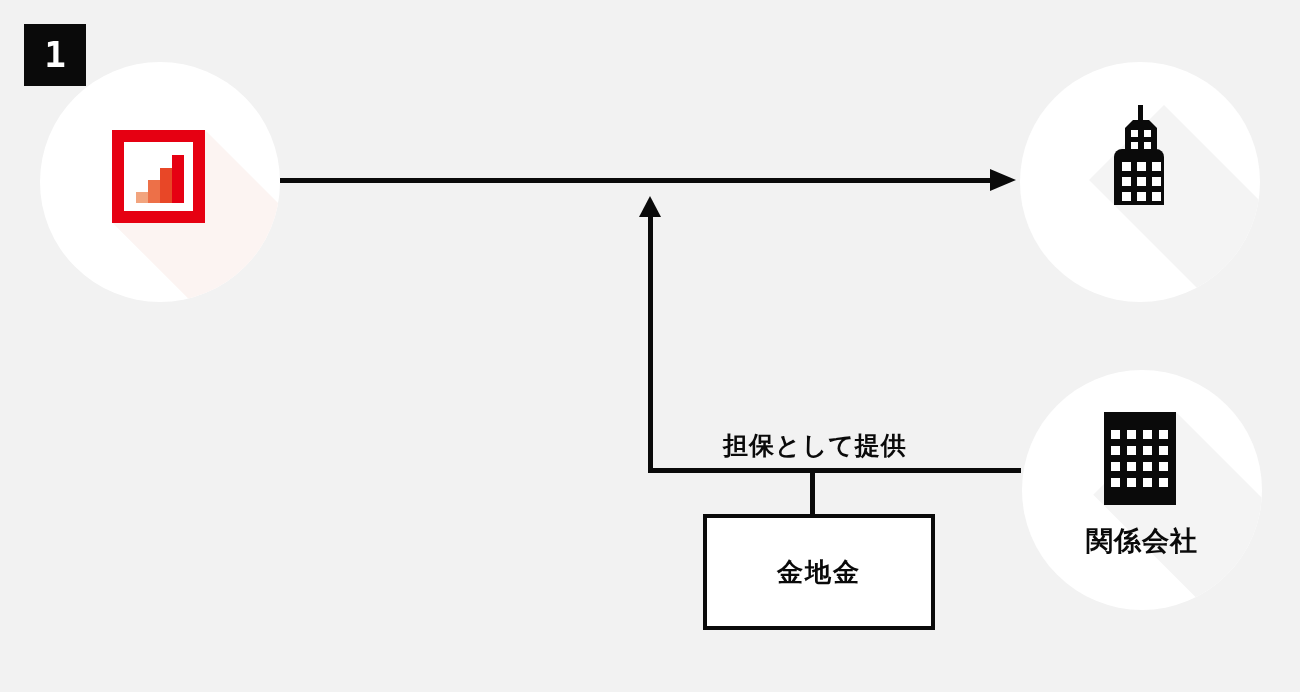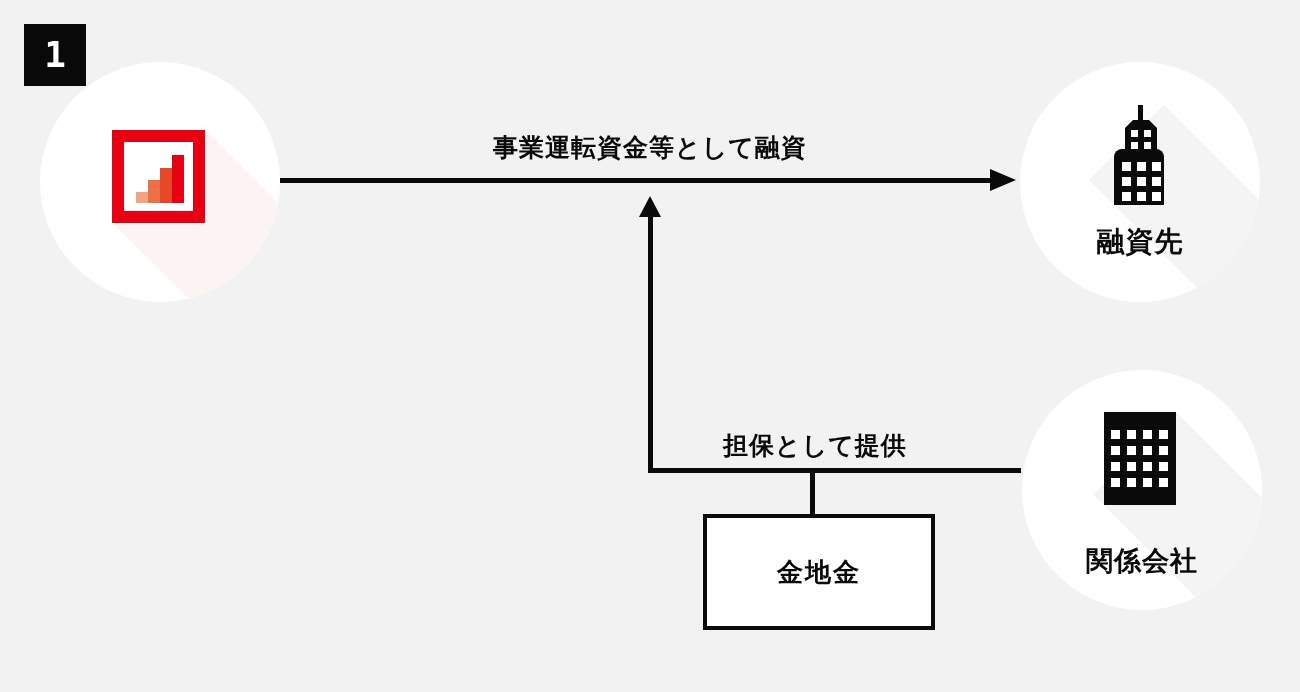--- a/index.html
+++ b/index.html
@@ -43,21 +43,21 @@
   .logo-icon      { left: 72px; top: 68px; width: 93px; height: 93px; }
   .skyscraper     { left: 94px; top: 43px; width: 50px; height: 100px; }
   .officebuilding { left: 82px; top: 42px; width: 72px; height: 93px; }
 
   .circle-label {
     position: absolute; left: 0; width: 100%;
     text-align: center; color: #0a0a0a; font-weight: bold;
     letter-spacing: 1px;
   }
   .label-borrower  { top: 161px; font-size: 28px; }
-  .label-affiliate { top: 153px; font-size: 27px; margin-top: 20px; }
+  .label-affiliate { top: 153px; font-size: 27px; }
 
   
   .line { position: absolute; background: #0a0a0a; }
   .loan-line       { left: 280px; top: 178px; width: 714px; height: 5px; }
   .collateral-vline{ left: 648px; top: 212px; width: 5px;  height: 261px; }
   .collateral-hline{ left: 648px; top: 468px; width: 373px; height: 5px; }
   .box-connector   { left: 810px; top: 473px; width: 5px;  height: 43px; }
 
   .arrowhead-right {
     position: absolute; left: 990px; top: 169px; width: 0; height: 0;
@@ -108,21 +108,20 @@
         <rect x="24" y="62" width="12" height="11" fill="#f2a47e"></rect>
         <rect x="36" y="50" width="12" height="23" fill="#ed7048"></rect>
         <rect x="48" y="38" width="12" height="35" fill="#e84727"></rect>
         <rect x="60" y="25" width="12" height="48" fill="#e60012"></rect>
       </svg>
     </div>
   </div>
 
   <div class="line loan-line"></div>
   <div class="arrowhead-right"></div>
-  <div class="edge-label loan-label">事業運転資金等として融資</div>
 
   <div class="line collateral-hline"></div>
   <div class="line collateral-vline"></div>
   <div class="arrowhead-up"></div>
   <div class="edge-label collateral-label">担保として提供</div>
   <div class="line box-connector"></div>
 
   <div class="collateral-box">
     <span>金地金</span>
   </div>
@@ -142,21 +141,20 @@
         <rect x="23" y="57" width="9" height="9" fill="#ffffff"></rect>
         <rect x="38" y="57" width="9" height="9" fill="#ffffff"></rect>
         <rect x="8" y="72" width="9" height="9" fill="#ffffff"></rect>
         <rect x="23" y="72" width="9" height="9" fill="#ffffff"></rect>
         <rect x="38" y="72" width="9" height="9" fill="#ffffff"></rect>
         <rect x="8" y="87" width="9" height="9" fill="#ffffff"></rect>
         <rect x="23" y="87" width="9" height="9" fill="#ffffff"></rect>
         <rect x="38" y="87" width="9" height="9" fill="#ffffff"></rect>
       </svg>
     </div>
-    <div class="circle-label label-borrower">融資先</div>
   </div>
 
   <div class="circle circle-affiliate">
     <div class="long-shadow shadow-affiliate"></div>
     <div class="node-icon officebuilding">
       <svg width="72" height="93" viewBox="0 0 72 93">
         <rect x="0" y="0" width="72" height="93" fill="#0a0a0a"></rect>
         <rect x="7" y="18" width="9" height="9" fill="#ffffff"></rect>
         <rect x="23" y="18" width="9" height="9" fill="#ffffff"></rect>
         <rect x="39" y="18" width="9" height="9" fill="#ffffff"></rect>

